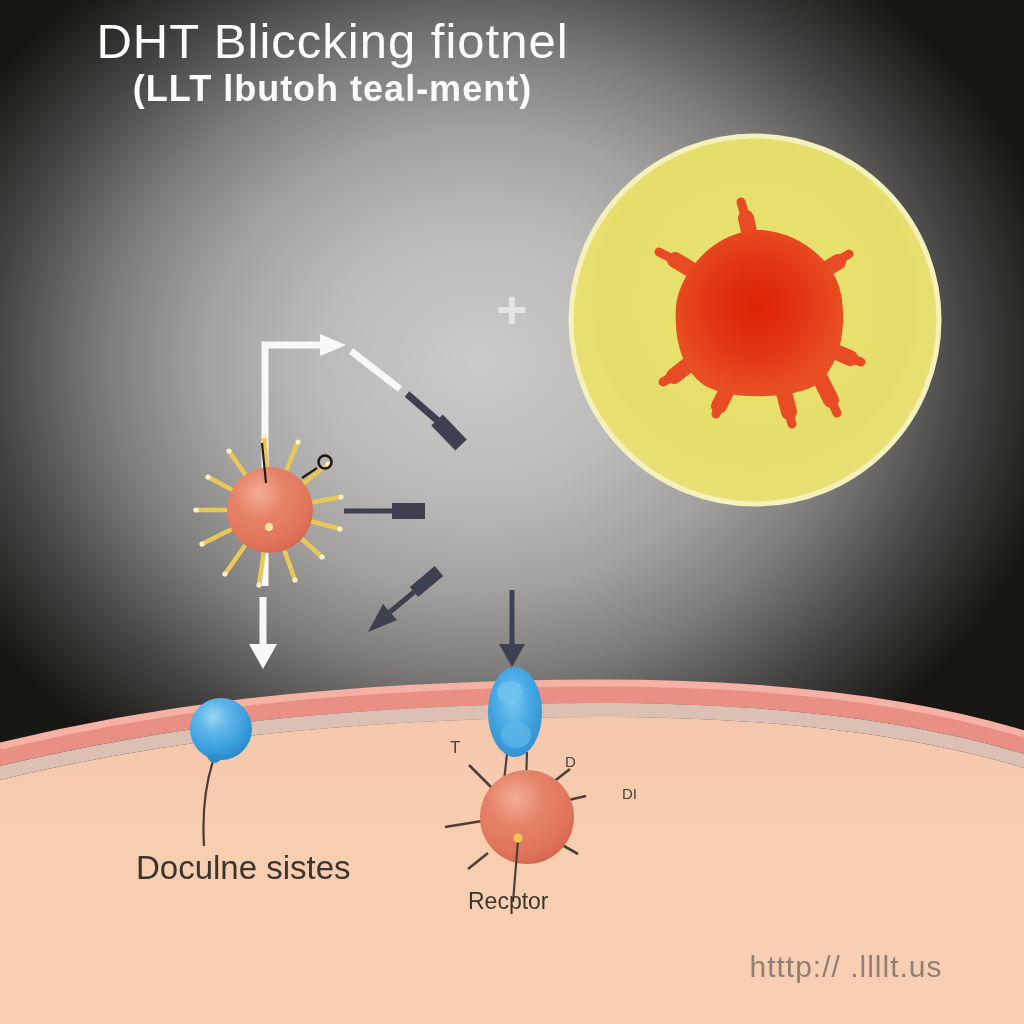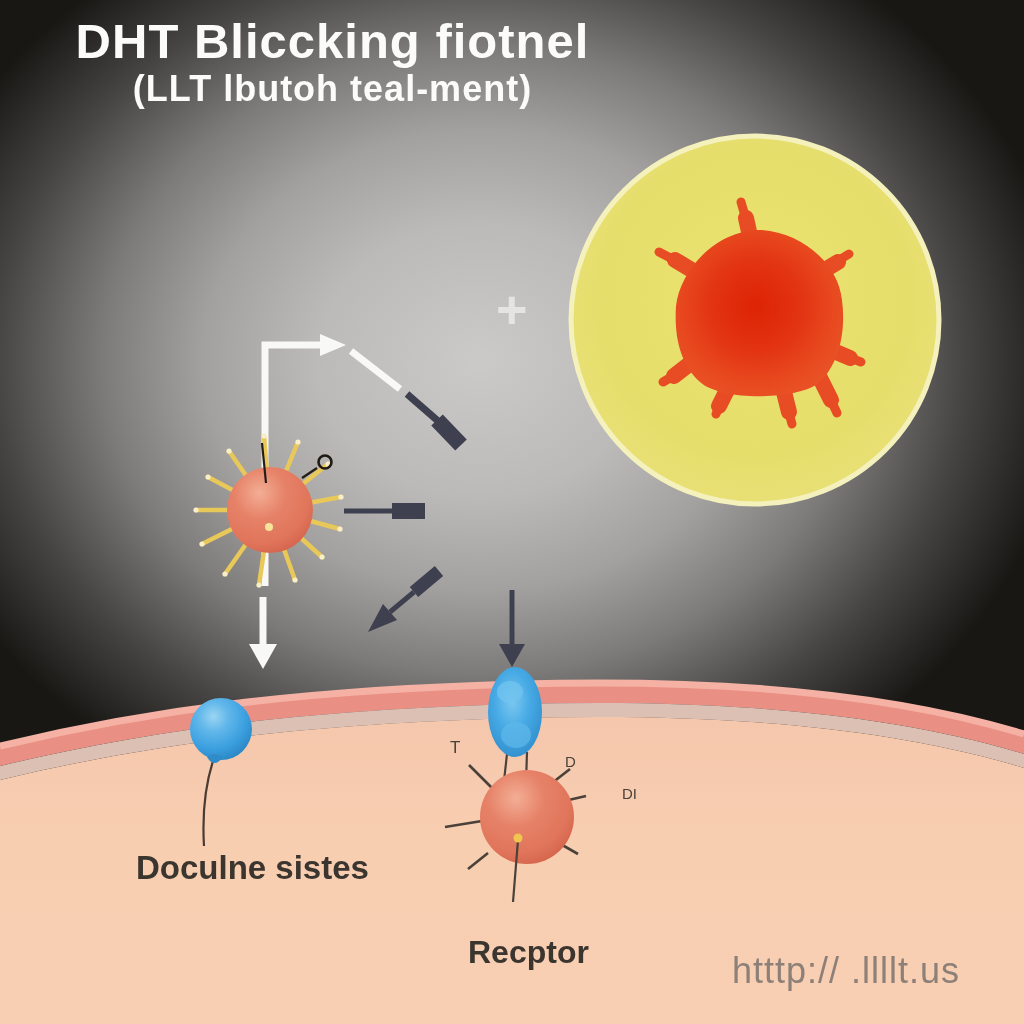--- a/index.html
+++ b/index.html
@@ -4,32 +4,32 @@
 <style>
   html,body{margin:0;padding:0;background:#222;}
   #stage{
     position:relative;width:1024px;height:1024px;overflow:hidden;
     font-family:"Liberation Sans",sans-serif;
     background:radial-gradient(ellipse 590px 490px at 480px 360px,
       #cccac8 0%, #bcbab8 28%, #a3a19f 47%, #7d7b79 64%, #474543 82%, #191714 100%);
   }
   .abs{position:absolute;}
   .title{left:40px;top:14px;width:585px;text-align:center;color:#fbfbfa;line-height:1.12;}
-  .title .l1{font-size:49px;font-weight:bold;letter-spacing:1px;}
+  .title .l1{font-size:49px;font-weight:normal;letter-spacing:1px;}
   .title .l2{font-size:36px;font-weight:bold;letter-spacing:1px;}
   .plus{left:496px;top:278px;font-size:54px;font-weight:bold;color:rgba(255,255,255,0.55);}
-  .peach-label{color:#3b352f;font-weight:bold;}
+  .peach-label{color:#3b352f;}
   .binding{left:136px;top:849px;font-size:33px;line-height:1.18;}
-  .receptor-label{left:468px;top:888px;font-size:32px;margin-top:46px;}
+  .receptor-label{left:468px;top:888px;font-size:23px;}
   .marker{font-size:17px;color:#4a413a;}
   .mk-t{left:450px;top:738px;}
   .mk-d{left:565px;top:753px;font-size:15px;}
   .mk-di{left:582px;top:785px;font-size:15px;margin-left:40px;}
   .watermark{left:700px;top:950px;width:292px;text-align:center;
-    font-size:36px;color:#8d8078;letter-spacing:1px;}
+    font-size:30px;color:#8d8078;letter-spacing:1px;}
   svg{position:absolute;left:0;top:0;}
 </style>
 </head>
 <body>
 
 <div id="stage">
 
   <svg width="1024" height="1024" viewBox="0 0 1024 1024">
     <defs>
       <radialGradient id="gYellow" cx="50%" cy="45%" r="60%">

